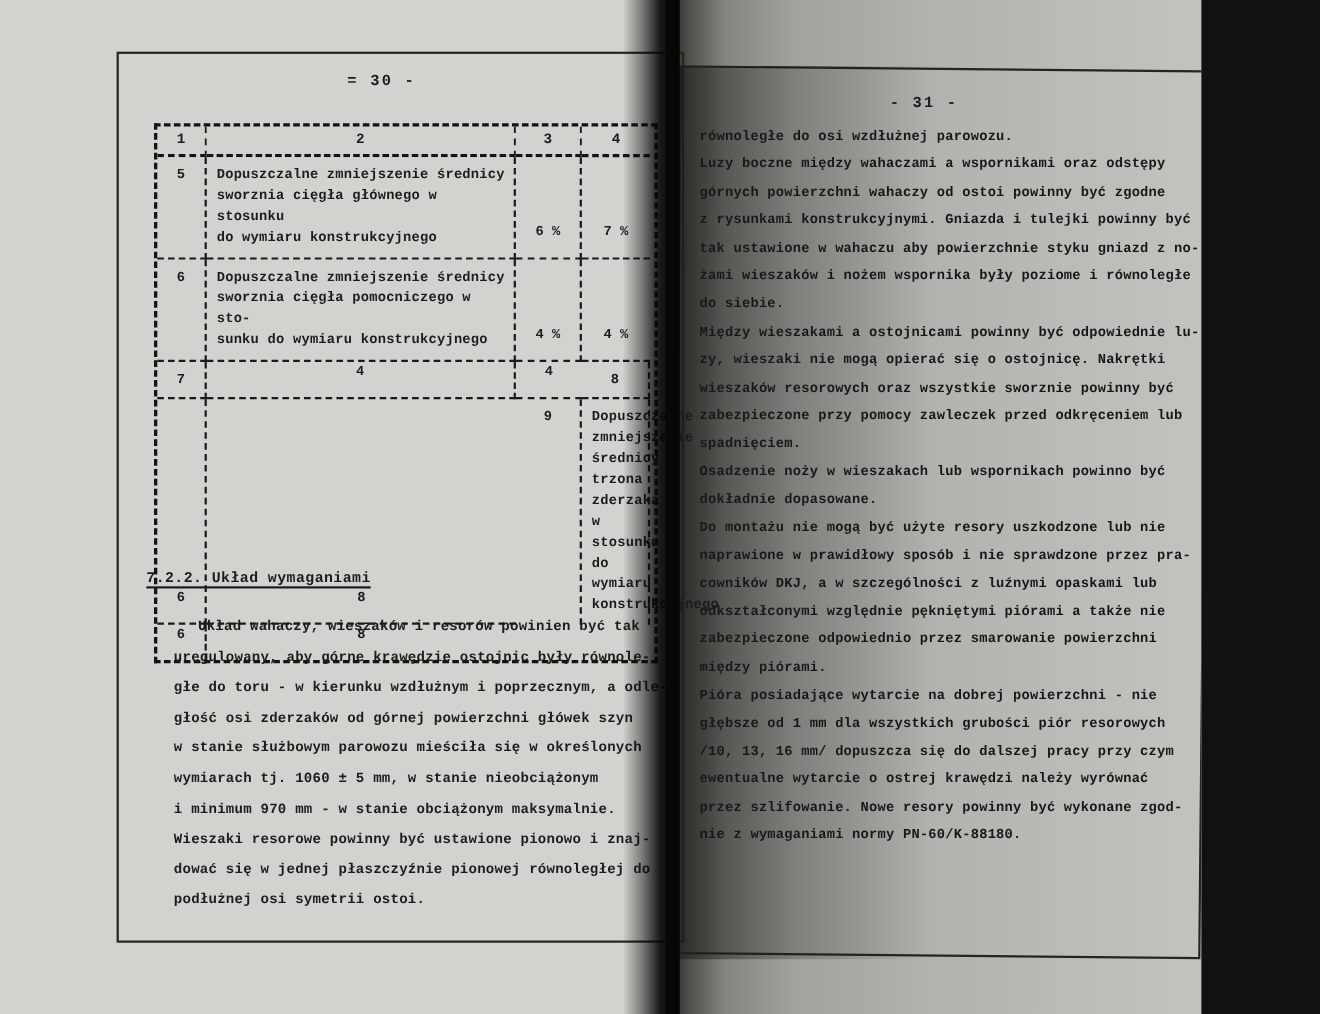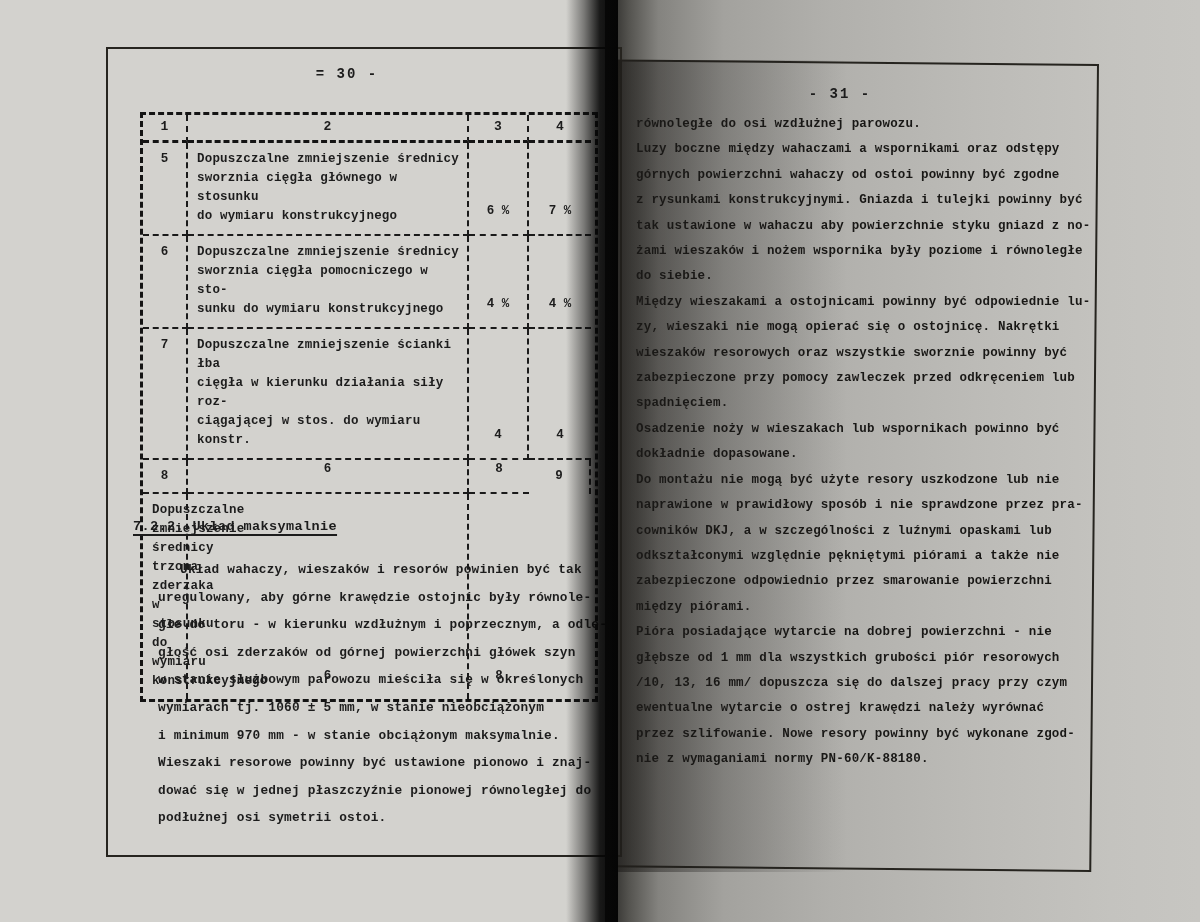--- a/index.html
+++ b/index.html
@@ -1,17 +1,17 @@
 <!DOCTYPE html>
 <html><head>
 <meta charset="utf-8">
 <style>
   html,body{margin:0;padding:0;background:#111;}
   .scene{
-    position:relative;width:1200px;height:922px;overflow:hidden;
+    position:relative;width:1092px;height:922px;overflow:hidden;
     background:#d3d2ce;
     font-family:"Liberation Mono","DejaVu Sans Mono",monospace;
     font-weight:700;color:#1c1c1c;
   }
   
   .paper-right{
     position:absolute;left:605px;top:0;width:595px;height:100%;
     background:linear-gradient(to right,
       #232220 0%, #54534f 4%, #84837f 9%, #a3a29e 20%,
       #b1b0ac 38%, #bcbbb7 62%, #c4c3bf 85%, #c7c6c2 100%);
@@ -108,39 +108,36 @@
     <div class="cell td-val rb last">7 %</div>
 
     <div class="cell td-no rb">6</div>
     <div class="cell td-desc rb">Dopuszczalne zmniejszenie średnicy
 sworznia cięgła pomocniczego w sto-
 sunku do wymiaru konstrukcyjnego</div>
     <div class="cell td-val rb">4 %</div>
     <div class="cell td-val rb last">4 %</div>
 
     <div class="cell td-no rb">7</div>
-    <div class="cell td-desc rb">Dopuszczalne zmniejszenie ścianki łba
-cięgła w kierunku działania siły roz-
-ciągającej w stos. do wymiaru konstr.</div>
     <div class="cell td-val rb">4</div>
     <div class="cell td-val rb last">4</div>
 
     <div class="cell td-no rb">8</div>
     <div class="cell td-val rb">6</div>
     <div class="cell td-val rb last">8</div>
 
     <div class="cell td-no">9</div>
     <div class="cell td-desc">Dopuszczalne zmniejszenie średnicy
 trzona zderzaka w stosunku do wymiaru
 konstrukcyjnego</div>
     <div class="cell td-val">6</div>
     <div class="cell td-val last">8</div>
   </div>
 
-  <div class="heading">7.2.2. Układ maksymalnie</div>
+  <div class="heading">7.2.2. Układ wymaganiami</div>
 
   <div class="body-left">
     <p class="indent">Układ wahaczy, wieszaków i resorów powinien być tak
 uregulowany, aby górne krawędzie ostojnic były równole-
 głe do toru - w kierunku wzdłużnym i poprzecznym, a odle-
 głość osi zderzaków od górnej powierzchni główek szyn
 w stanie służbowym parowozu mieściła się w określonych
 wymiarach tj. 1060 ± 5 mm, w stanie nieobciążonym
 i minimum 970 mm - w stanie obciążonym maksymalnie.</p>
     <p>Wieszaki resorowe powinny być ustawione pionowo i znaj-

